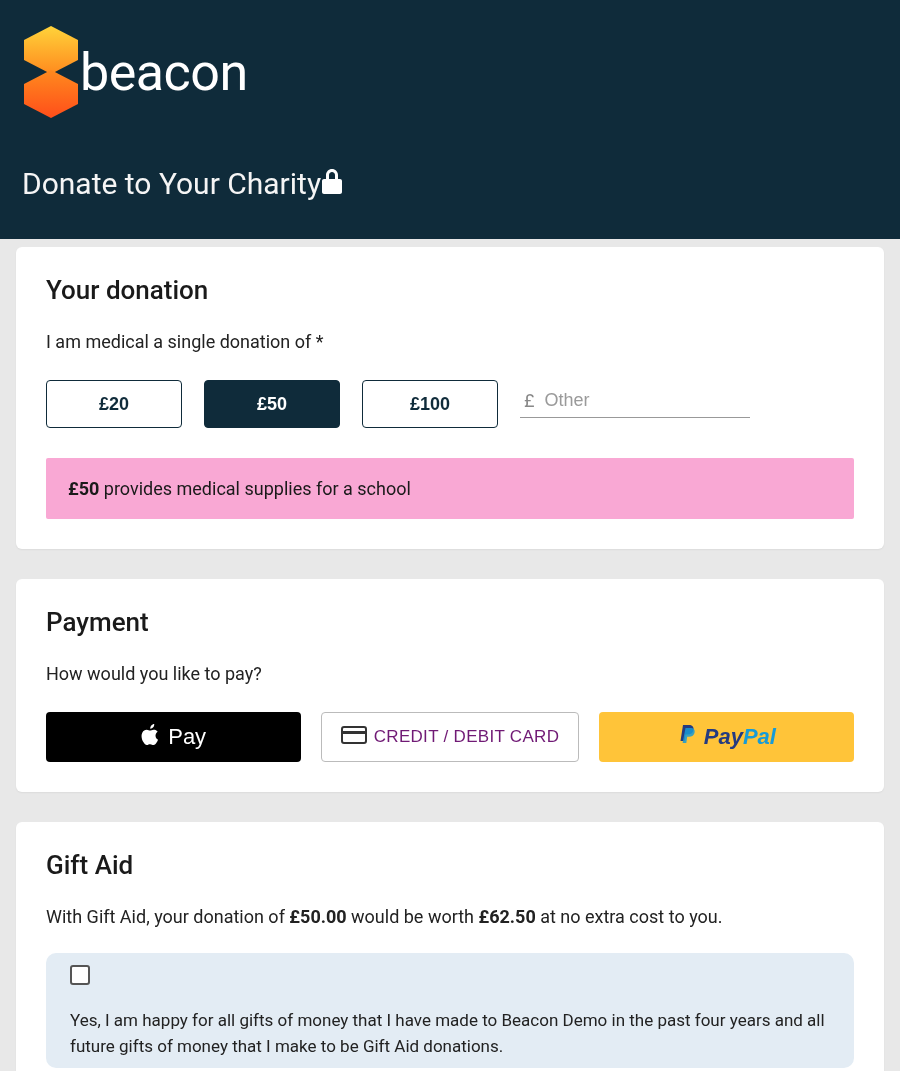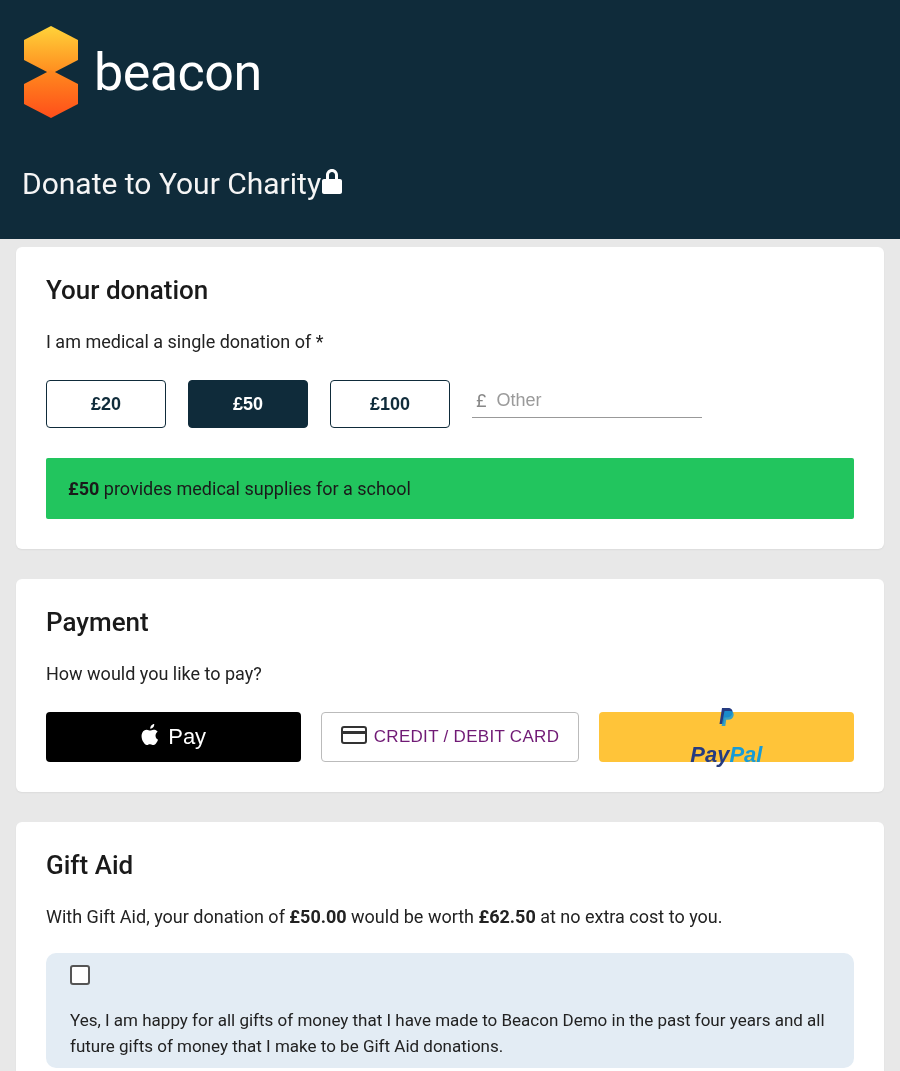--- a/index.html
+++ b/index.html
@@ -10,21 +10,20 @@
     width: 900px;
   }
   .header {
     background: #0f2b3a;
     padding: 22px 22px 38px 22px;
     color: #fff;
   }
   .logo-row {
     display: flex;
     align-items: center;
-    gap: 14px;
     margin-bottom: 48px;
     padding-top: 4px;
   }
   .logo-mark svg { display:block; }
   .logo-text {
     font-size: 52px;
     font-weight: 400;
     letter-spacing: -0.5px;
     color: #fff;
   }
@@ -66,21 +65,21 @@
     margin-bottom: 28px;
     color: #222;
   }
   .amount-row {
     display: flex;
     gap: 22px;
     align-items: center;
     margin-bottom: 30px;
   }
   .amount-btn {
-    width: 120px;
+    width: 136px;
     height: 48px;
     border: 1.5px solid #0f2b3a;
     background: #fff;
     color: #0f2b3a;
     font-size: 18px;
     font-weight: 600;
     border-radius: 4px;
     cursor: pointer;
     display:flex; align-items:center; justify-content:center;
   }
@@ -103,21 +102,21 @@
   .other-input {
     border: none;
     outline: none;
     font-size: 18px;
     color: #888;
     width: 100%;
     background: transparent;
   }
   .other-input::placeholder { color: #9a9a9a; }
   .impact-box {
-    background: #22c55e;
+    background: #f9a8d4;
     padding: 20px 22px;
     font-size: 18px;
     border-radius: 2px;
   }
   .impact-box strong { font-weight: 700; }
   .pay-row {
     display: flex;
     gap: 20px;
   }
   .pay-btn {
@@ -141,21 +140,20 @@
   .pay-apple .pay-word { font-size: 22px; font-weight:500; }
   .pay-card {
     background: #fff;
     color: #701a75;
     border: 1.5px solid #bbb;
     letter-spacing: 0.3px;
   }
   .pay-paypal {
     background: #ffc439;
     border: none;
-    flex-direction: column;
   }
   .paypal-text { font-size: 22px; font-weight: 700; font-style: italic; }
   .pp-pay { color: #253b80; }
   .pp-pal { color: #179bd7; }
   .giftaid-line {
     font-size: 18px;
     margin-bottom: 26px;
     color: #222;
   }
   .giftaid-line strong { font-weight: 700; }

